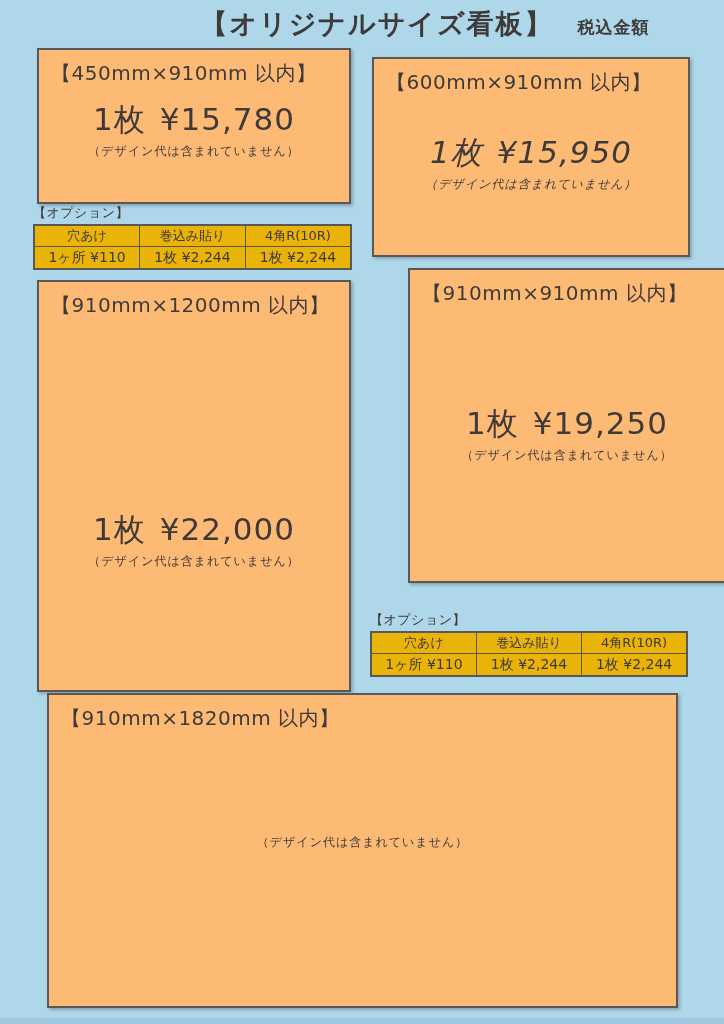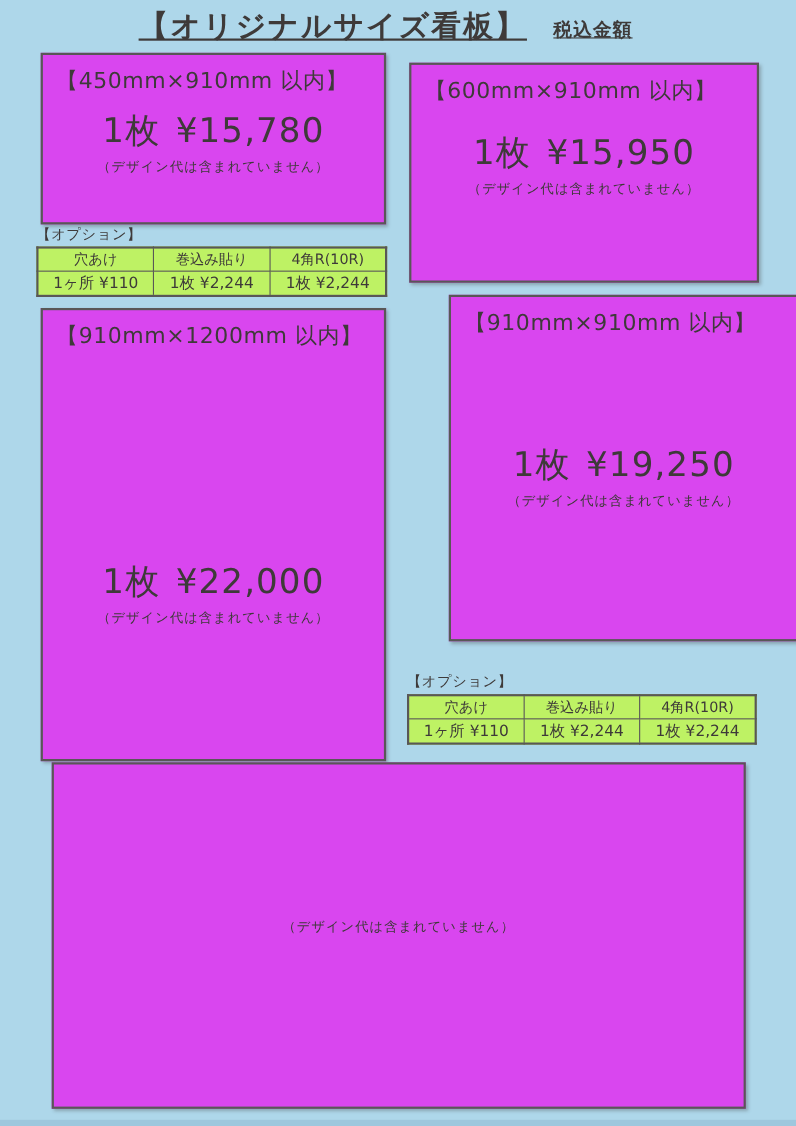--- a/index.html
+++ b/index.html
@@ -8,59 +8,59 @@
     position:relative;
     background:#AED7EA;
     font-family:"DejaVu Sans", sans-serif;
     color:#3E3A39;
     overflow:hidden;
   }
 
   
   .titlebar {
     position:absolute; top:6px; left:0; width:724px;
-    display:flex; justify-content:flex-start; align-items:baseline; gap:24px;
-    padding-left:126px; box-sizing:border-box;text-decoration:underline;
+    display:flex; justify-content:center; align-items:baseline; gap:24px;
+    padding-left:126px; box-sizing:border-box;
   }
   .page-title { font-size:27px; font-weight:600; letter-spacing:2px; margin:0; }
   .tax-note   { font-size:17px; font-weight:600; letter-spacing:1px; }
 
   
   .panel {
-    position:absolute; background:#d946ef;
+    position:absolute; background:#fdba74;
     border:2px solid #595757; box-sizing:border-box;
     box-shadow:2px 2px 3px rgba(70,70,70,0.35);
   }
   .box1 { left:37px;  top:48px;  width:314px; height:156px; }
   .box2 { left:372px; top:57px;  width:318px; height:200px; }
   .box3 { left:37px;  top:280px; width:314px; height:412px; }
   .box4 { left:372px; top:268px; width:318px; height:315px;margin-left:36px; }
   .box5 { left:47px;  top:693px; width:631px; height:315px; }
 
   .size-label {
     position:absolute; top:10px; left:12px; margin:0;
     font-size:20px; font-weight:500; letter-spacing:0.5px;
   }
   .pricewrap { position:absolute; left:0; width:100%; text-align:center; }
   .box1 .pricewrap { top:52px;  }
-  .box2 .pricewrap { top:63px;  }
+  .box2 .pricewrap { top:76px;font-style:italic;  }
   .box3 .pricewrap { top:186px;margin-top:44px; }
   .box4 .pricewrap { top:136px; }
   .box5 .pricewrap { top:134px; }
   .price { font-size:31px; letter-spacing:1px; line-height:1.15; }
   .price .qty { margin-right:14px; }
   .note  { font-size:12px; margin-top:5px; letter-spacing:1px; }
 
   
   .optwrap { position:absolute; }
   .opt1 { left:33px;  top:204px; width:319px; }
   .opt2 { left:370px; top:611px; width:318px; }
   .optlabel { font-size:13px; margin:0 0 2px 0; letter-spacing:0.5px; }
   .opttable {
-    border-collapse:collapse; width:100%; background:#bef264;
+    border-collapse:collapse; width:100%; background:#eab308;
     table-layout:fixed; border:2px solid #595757;
   }
   .opttable th, .opttable td {
     border:1px solid #595757; text-align:center; padding:1px 0;
   }
   .opttable th { font-size:13px; font-weight:normal; height:16px; }
   .opttable td { font-size:14px; height:19px; }
 
   .bottom-strip {
     position:absolute; left:0; bottom:0; width:100%; height:6px;
@@ -145,18 +145,19 @@
     <tr>
       <td>1ヶ所 ¥110</td>
       <td>1枚 ¥2,244</td>
       <td>1枚 ¥2,244</td>
     </tr>
   </tbody>
     </table>
 </div>
 
 <section class="panel box5">
+  <h2 class="size-label">【910mm×1820mm 以内】</h2>
   <div class="pricewrap">
     <div class="note">（デザイン代は含まれていません）</div>
   </div>
 </section>
 
 <div class="bottom-strip"></div>
 
 </body></html>

